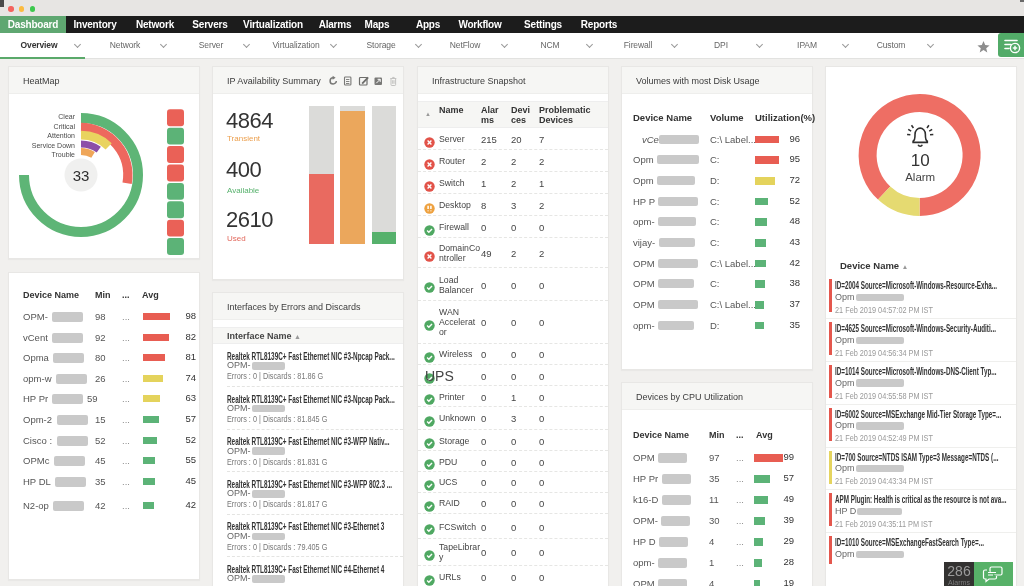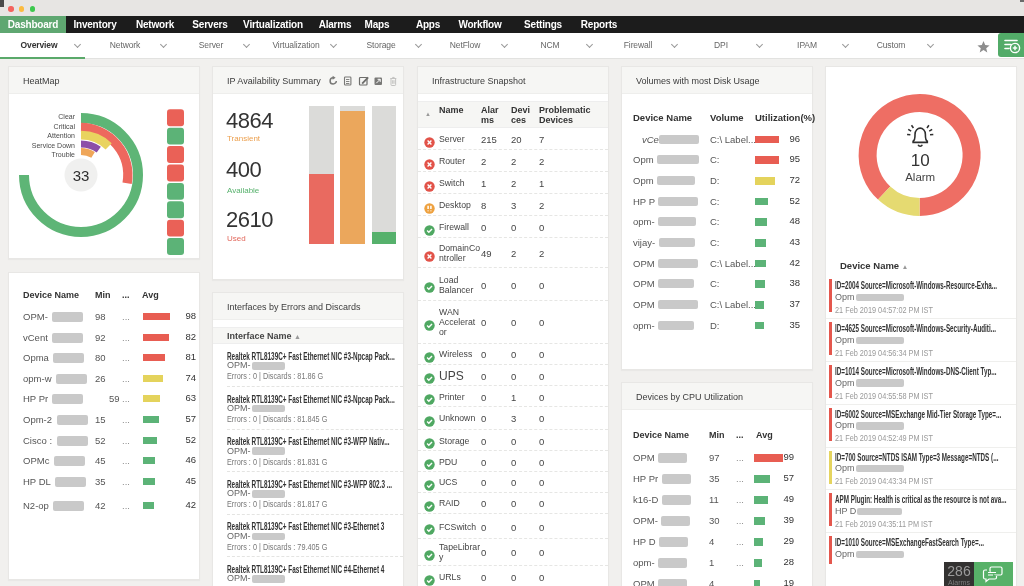--- a/index.html
+++ b/index.html
@@ -155,21 +155,21 @@
 <span style="position:absolute;left:14px;top:1px;">opm-w</span>
         <span class="blob" style="position:absolute;left:47px;top:2px;width:31px;"></span>
 <span style="position:absolute;left:86px;top:1px;">26</span>
 <span style="position:absolute;left:113px;top:1px;color:#888;">...</span>
 <span style="position:absolute;left:133.5px;top:3px;width:20.7px;height:7px;background:#e4d35c;"></span>
 <span style="position:absolute;right:3px;top:0;color:#333;">74</span>
 </div>
 <div style="position:absolute;left:0;top:119.4px;width:190px;height:13px;">
 <span style="position:absolute;left:14px;top:1px;">HP Pr</span>
         <span class="blob" style="position:absolute;left:43px;top:2px;width:31px;"></span>
-<span style="position:absolute;left:100px;top:1px;">59</span>
+<span style="position:absolute;left:78px;top:1px;">59</span>
 <span style="position:absolute;left:113px;top:1px;color:#888;">...</span>
 <span style="position:absolute;left:133.5px;top:3px;width:17.6px;height:7px;background:#e4d35c;"></span>
 <span style="position:absolute;right:3px;top:0;color:#333;">63</span>
 </div>
 <div style="position:absolute;left:0;top:140.0px;width:190px;height:13px;">
 <span style="position:absolute;left:14px;top:1px;">Opm-2</span>
         <span class="blob" style="position:absolute;left:48px;top:2px;width:31px;"></span>
 <span style="position:absolute;left:86px;top:1px;">15</span>
 <span style="position:absolute;left:113px;top:1px;color:#888;">...</span>
 <span style="position:absolute;left:133.5px;top:3px;width:16.0px;height:7px;background:#5cb377;"></span>
@@ -182,21 +182,21 @@
 <span style="position:absolute;left:113px;top:1px;color:#888;">...</span>
 <span style="position:absolute;left:133.5px;top:3px;width:14.6px;height:7px;background:#5cb377;"></span>
 <span style="position:absolute;right:3px;top:0;color:#333;">52</span>
 </div>
 <div style="position:absolute;left:0;top:181.2px;width:190px;height:13px;">
 <span style="position:absolute;left:14px;top:1px;">OPMc</span>
         <span class="blob" style="position:absolute;left:45px;top:2px;width:31px;"></span>
 <span style="position:absolute;left:86px;top:1px;">45</span>
 <span style="position:absolute;left:113px;top:1px;color:#888;">...</span>
 <span style="position:absolute;left:133.5px;top:3px;width:12.9px;height:7px;background:#5cb377;"></span>
-<span style="position:absolute;right:3px;top:0;color:#333;">46</span>
+<span style="position:absolute;right:3px;top:0;color:#333;">55</span>
 </div>
 <div style="position:absolute;left:0;top:201.8px;width:190px;height:13px;">
 <span style="position:absolute;left:14px;top:1px;">HP DL</span>
         <span class="blob" style="position:absolute;left:46px;top:2px;width:31px;"></span>
 <span style="position:absolute;left:86px;top:1px;">35</span>
 <span style="position:absolute;left:113px;top:1px;color:#888;">...</span>
 <span style="position:absolute;left:133.5px;top:3px;width:12.6px;height:7px;background:#5cb377;"></span>
 <span style="position:absolute;right:3px;top:0;color:#333;">45</span>
 </div>
 <div style="position:absolute;left:0;top:226.0px;width:190px;height:13px;">
@@ -386,21 +386,21 @@
 <span style="position:absolute;left:21px;top:5.8px;font-size:8.7px;line-height:10px;color:#444;">Wireless</span>
 <span style="position:absolute;left:63px;top:5.8px;font-size:9.5px;color:#444;">0</span>
 <span style="position:absolute;left:93px;top:5.8px;font-size:9.5px;color:#444;">0</span>
 <span style="position:absolute;left:121px;top:5.8px;font-size:9.5px;color:#444;">0</span>
 </div>
 <div style="position:absolute;left:0;top:271.0px;width:190px;height:21.0px;border-bottom:1px dashed #e6e6e4;">
 <span style="position:absolute;left:6px;top:5.0px;"><svg width="11" height="11" viewBox="0 0 11 11">
             <circle cx="5.5" cy="5.5" r="5.2" fill="#4fa862"></circle>
             <path d="M3.1 5.6 L4.8 7.3 L8 3.9" stroke="#fff" stroke-width="1.4" fill="none"></path>
           </svg></span>
-<span style="position:absolute;left:21px;top:5.5px;font-size:12px;line-height:10px;color:#444;">UPS</span>
+<span style="position:absolute;left:7px;top:5.5px;font-size:14px;line-height:10px;color:#444;">UPS</span>
 <span style="position:absolute;left:63px;top:5.5px;font-size:9.5px;color:#444;">0</span>
 <span style="position:absolute;left:93px;top:5.5px;font-size:9.5px;color:#444;">0</span>
 <span style="position:absolute;left:121px;top:5.5px;font-size:9.5px;color:#444;">0</span>
 </div>
 <div style="position:absolute;left:0;top:292.0px;width:210px;height:21.0px;border-bottom:1px dashed #e6e6e4;">
 <span style="position:absolute;left:6px;top:5.0px;"><svg width="11" height="11" viewBox="0 0 11 11">
             <circle cx="5.5" cy="5.5" r="5.2" fill="#4fa862"></circle>
             <path d="M3.1 5.6 L4.8 7.3 L8 3.9" stroke="#fff" stroke-width="1.4" fill="none"></path>
           </svg></span>
 <span style="position:absolute;left:21px;top:5.5px;font-size:8.7px;line-height:10px;color:#444;">Printer</span>

